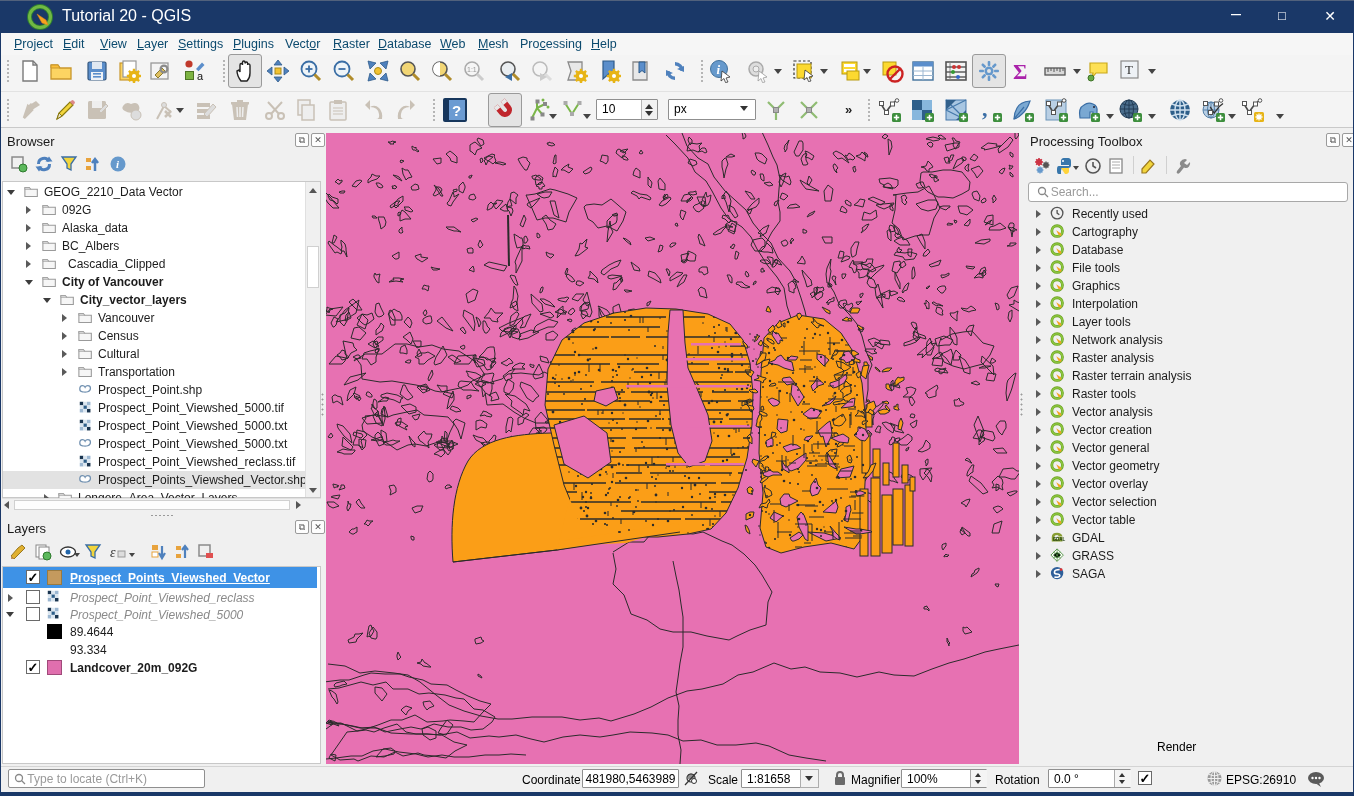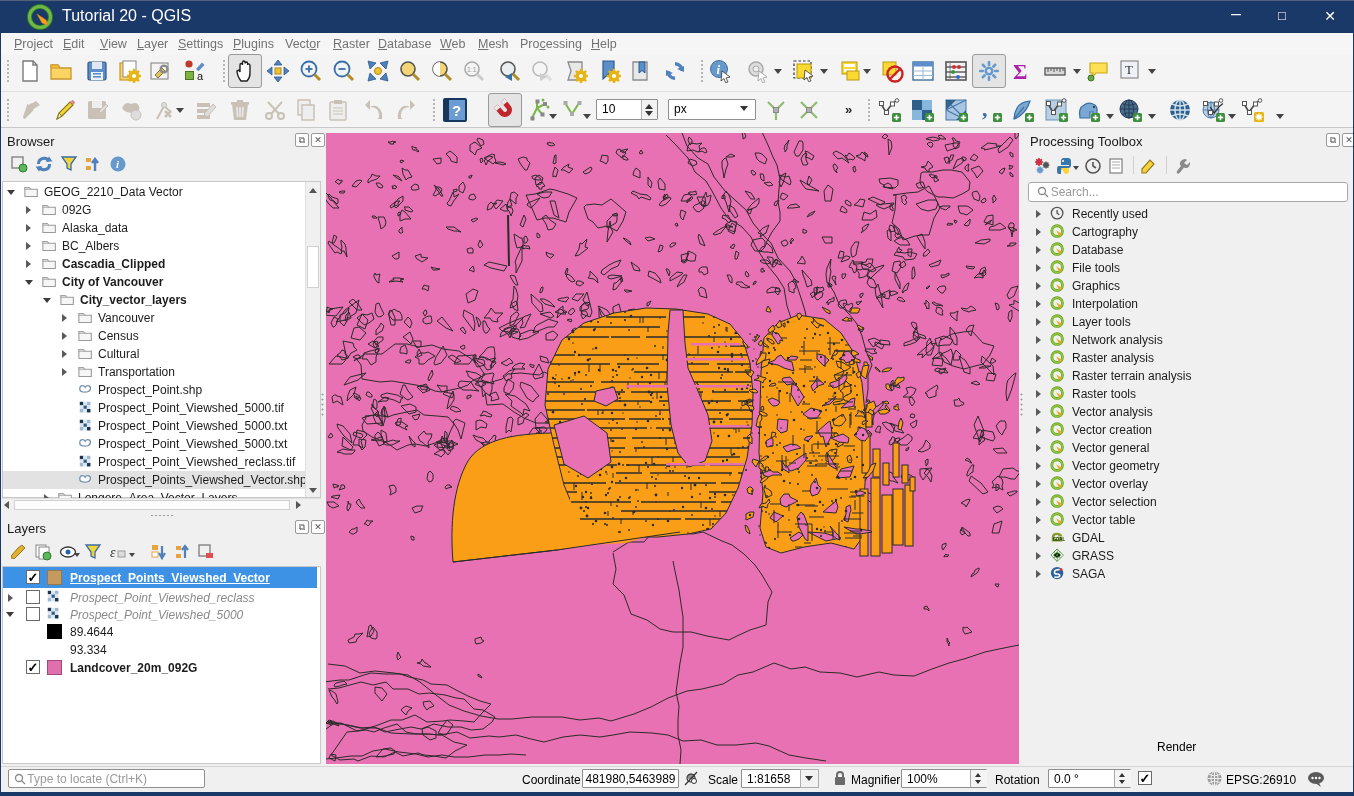--- a/index.html
+++ b/index.html
@@ -2,21 +2,21 @@
 <html><head><meta charset="utf-8"><style>
 *{margin:0;padding:0;box-sizing:border-box}
 html,body{width:1354px;height:796px;overflow:hidden}
 body{font-family:"Liberation Sans",sans-serif;font-size:13px;color:#111;background:#f0f0f0;position:relative}
 .abs{position:absolute}
 .win{position:absolute;inset:0;border:1px solid #26456e;background:#f0f0f0}
 .titlebar{position:absolute;left:1px;top:1px;width:1352px;height:32px;background:#1a3868}
 .title-text{position:absolute;left:62px;top:7px;color:#fff;font-size:16px}
 .winbtn{position:absolute;top:0;width:46px;height:32px;color:#fff;text-align:center;line-height:32px;font-size:15px}
 .menubar{position:absolute;left:1px;top:33px;width:1352px;height:22px;background:#f6f6f6}
-.menu{position:absolute;top:33px;height:22px;line-height:22px;font-size:12.5px;color:#737373}
+.menu{position:absolute;top:33px;height:22px;line-height:22px;font-size:12.5px;color:#0c4a6e}
 .tb1{position:absolute;left:1px;top:55px;width:1352px;height:37px;background:#f4f4f4;border-bottom:1px solid #e2e2e2}
 .tb2{position:absolute;left:1px;top:92px;width:1352px;height:36px;background:#f4f4f4;border-bottom:1px solid #c9c9c9}
 .grip{position:absolute;width:4px;height:24px;background-image:radial-gradient(circle,#b5b5b5 1px,transparent 1.2px);background-size:4px 4px}
 .dock{position:absolute;background:#f0f0f0}
 .dock-title{position:absolute;left:7px;font-size:13px;color:#1a1a1a}
 .dbtn{position:absolute;width:14px;height:14px;border:1px solid #9a9a9a;border-radius:2px;background:#fdfdfd;color:#555;font-size:9px;line-height:12px;text-align:center}
 .treebox{position:absolute;background:#fff;border:1px solid #c8c8c8}
 .trow{position:absolute;white-space:nowrap;font-size:12px;color:#1c1c1c;height:18px;line-height:18px}
 .arrow-c{position:absolute;width:0;height:0;border-top:4px solid transparent;border-bottom:4px solid transparent;border-left:5px solid #5a5a5a}
 .arrow-e{position:absolute;width:0;height:0;border-left:4px solid transparent;border-right:4px solid transparent;border-top:5px solid #3c3c3c}
@@ -587,21 +587,21 @@
 <svg class="abs" style="left:42px;top:238px" width="16" height="16" viewBox="0 0 18 18">
     <path d="M1,4 L6,4 L7.5,6 L15,6 L15,14 L1,14 Z" fill="#f6f6f6" stroke="#9a9a9a" stroke-width="1.2"></path>
     <path d="M1,4 L6,4 L7.5,6 L1,6 Z" fill="#e0e0e0" stroke="#9a9a9a" stroke-width="0.8"></path>
   </svg>
 <div class="trow" style="left:62px;top:237px;font-weight:normal">BC_Albers</div>
 <div class="arrow-c" style="left:26px;top:260px"></div>
 <svg class="abs" style="left:42px;top:256px" width="16" height="16" viewBox="0 0 18 18">
     <path d="M1,4 L6,4 L7.5,6 L15,6 L15,14 L1,14 Z" fill="#f6f6f6" stroke="#9a9a9a" stroke-width="1.2"></path>
     <path d="M1,4 L6,4 L7.5,6 L1,6 Z" fill="#e0e0e0" stroke="#9a9a9a" stroke-width="0.8"></path>
   </svg>
-<div class="trow" style="left:62px;top:255px;font-weight:bold">Cascadia_Clipped</div>
+<div class="trow" style="left:68px;top:255px;font-weight:normal">Cascadia_Clipped</div>
 <div class="arrow-e" style="left:25px;top:280px"></div>
 <svg class="abs" style="left:42px;top:274px" width="16" height="16" viewBox="0 0 18 18">
     <path d="M1,4 L6,4 L7.5,6 L15,6 L15,14 L1,14 Z" fill="#f6f6f6" stroke="#9a9a9a" stroke-width="1.2"></path>
     <path d="M1,4 L6,4 L7.5,6 L1,6 Z" fill="#e0e0e0" stroke="#9a9a9a" stroke-width="0.8"></path>
   </svg>
 <div class="trow" style="left:62px;top:273px;font-weight:bold">City of Vancouver</div>
 <div class="arrow-e" style="left:43px;top:298px"></div>
 <svg class="abs" style="left:60px;top:292px" width="16" height="16" viewBox="0 0 18 18">
     <path d="M1,4 L6,4 L7.5,6 L15,6 L15,14 L1,14 Z" fill="#f6f6f6" stroke="#9a9a9a" stroke-width="1.2"></path>
     <path d="M1,4 L6,4 L7.5,6 L1,6 Z" fill="#e0e0e0" stroke="#9a9a9a" stroke-width="0.8"></path>

